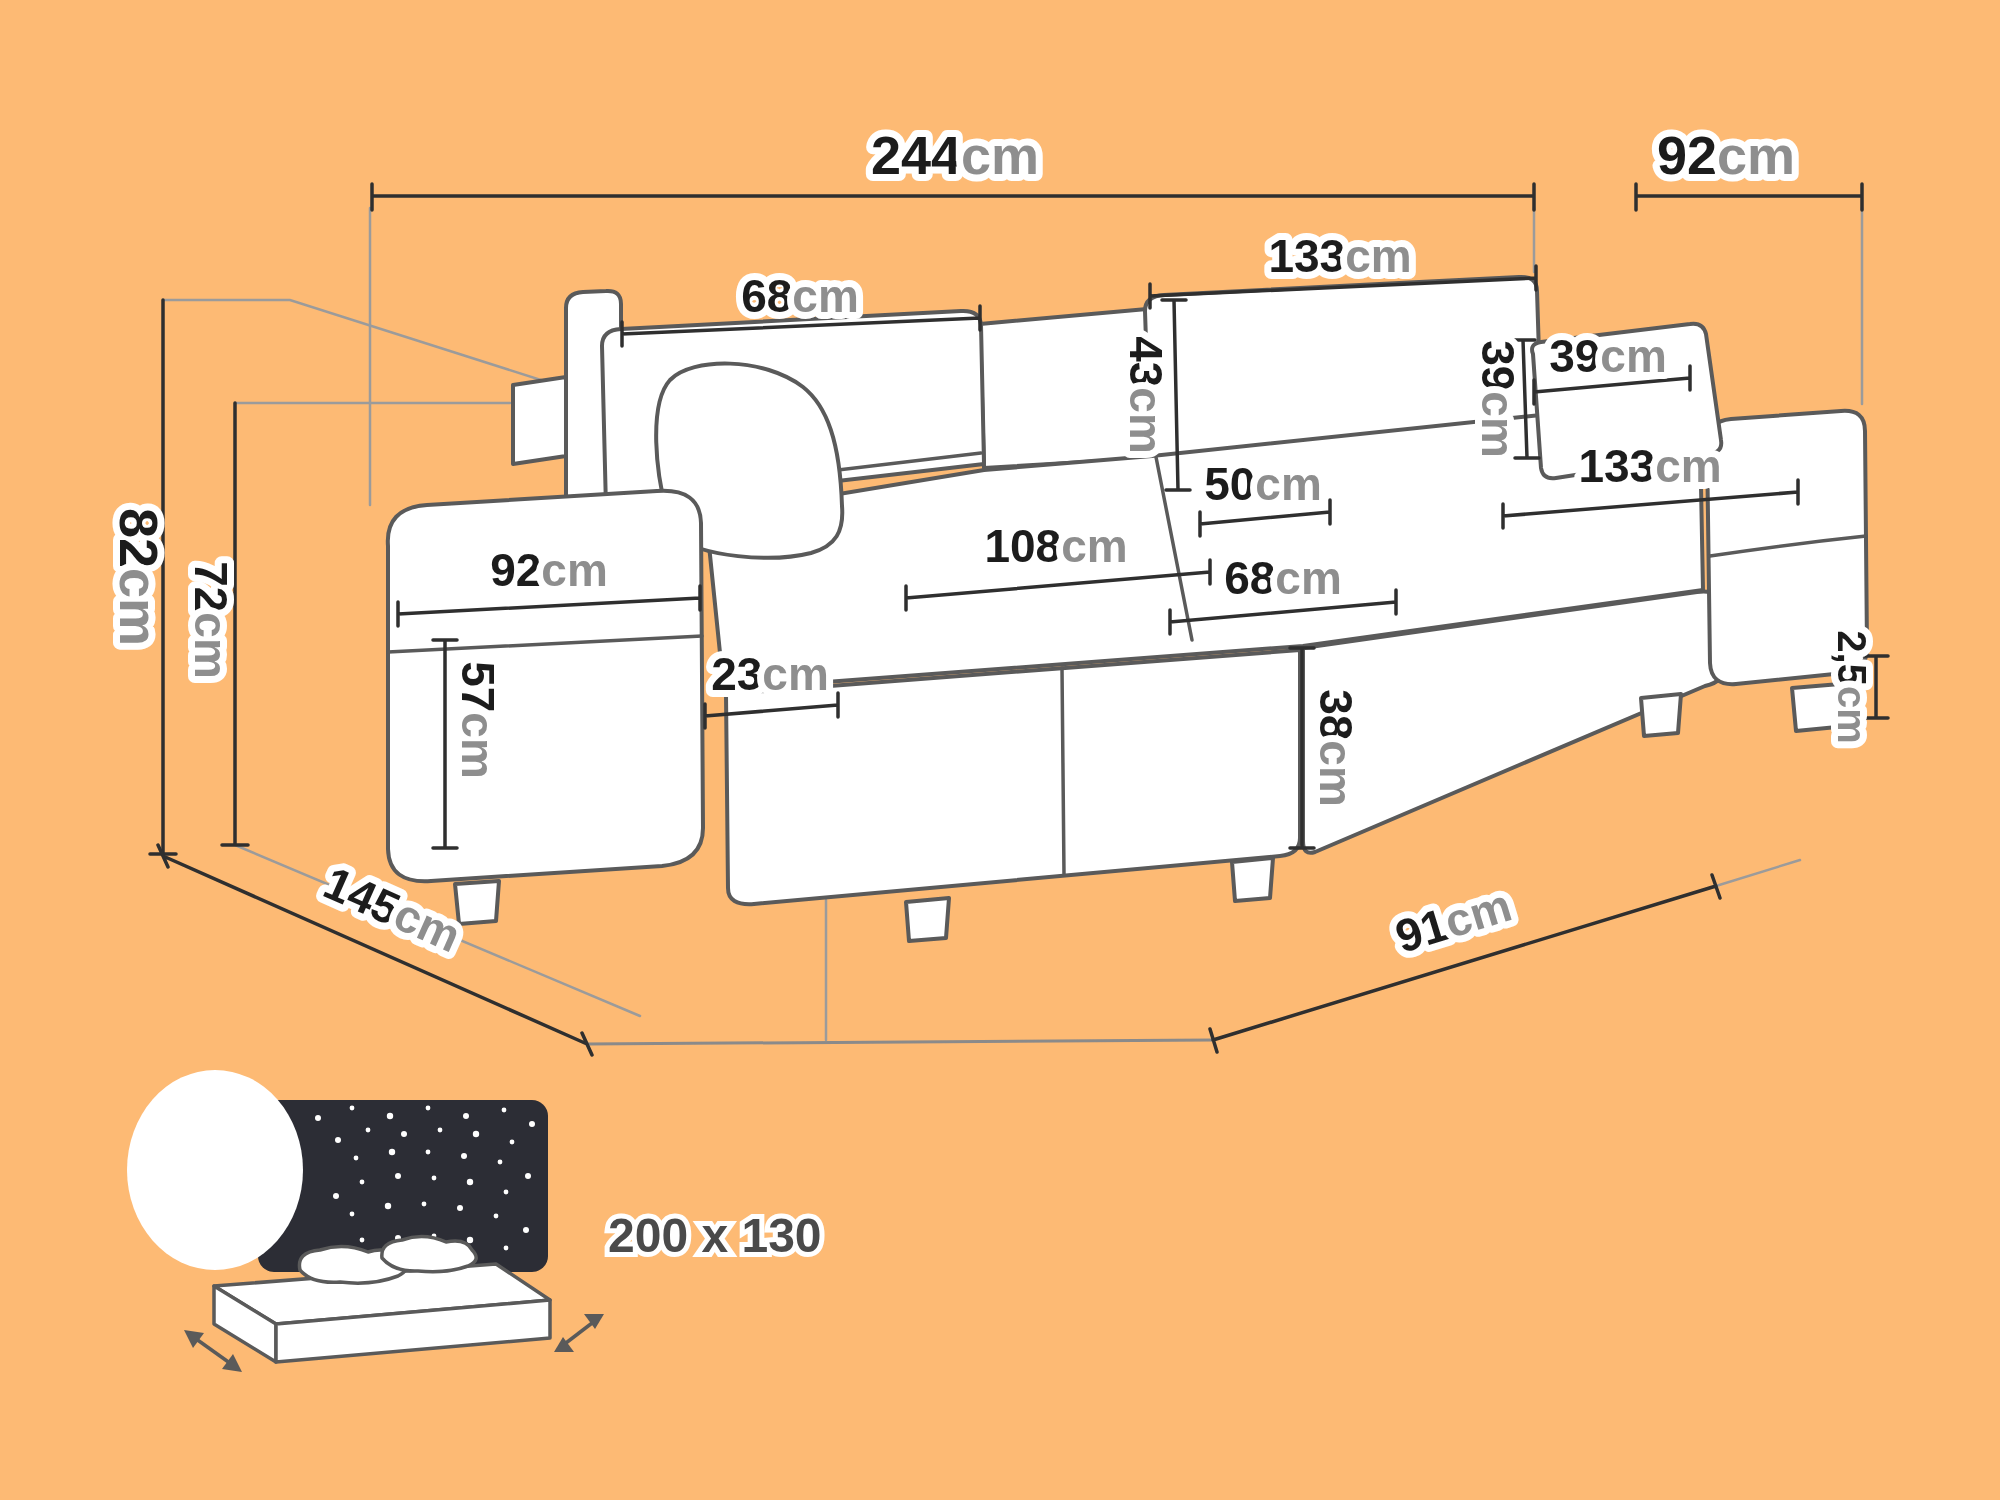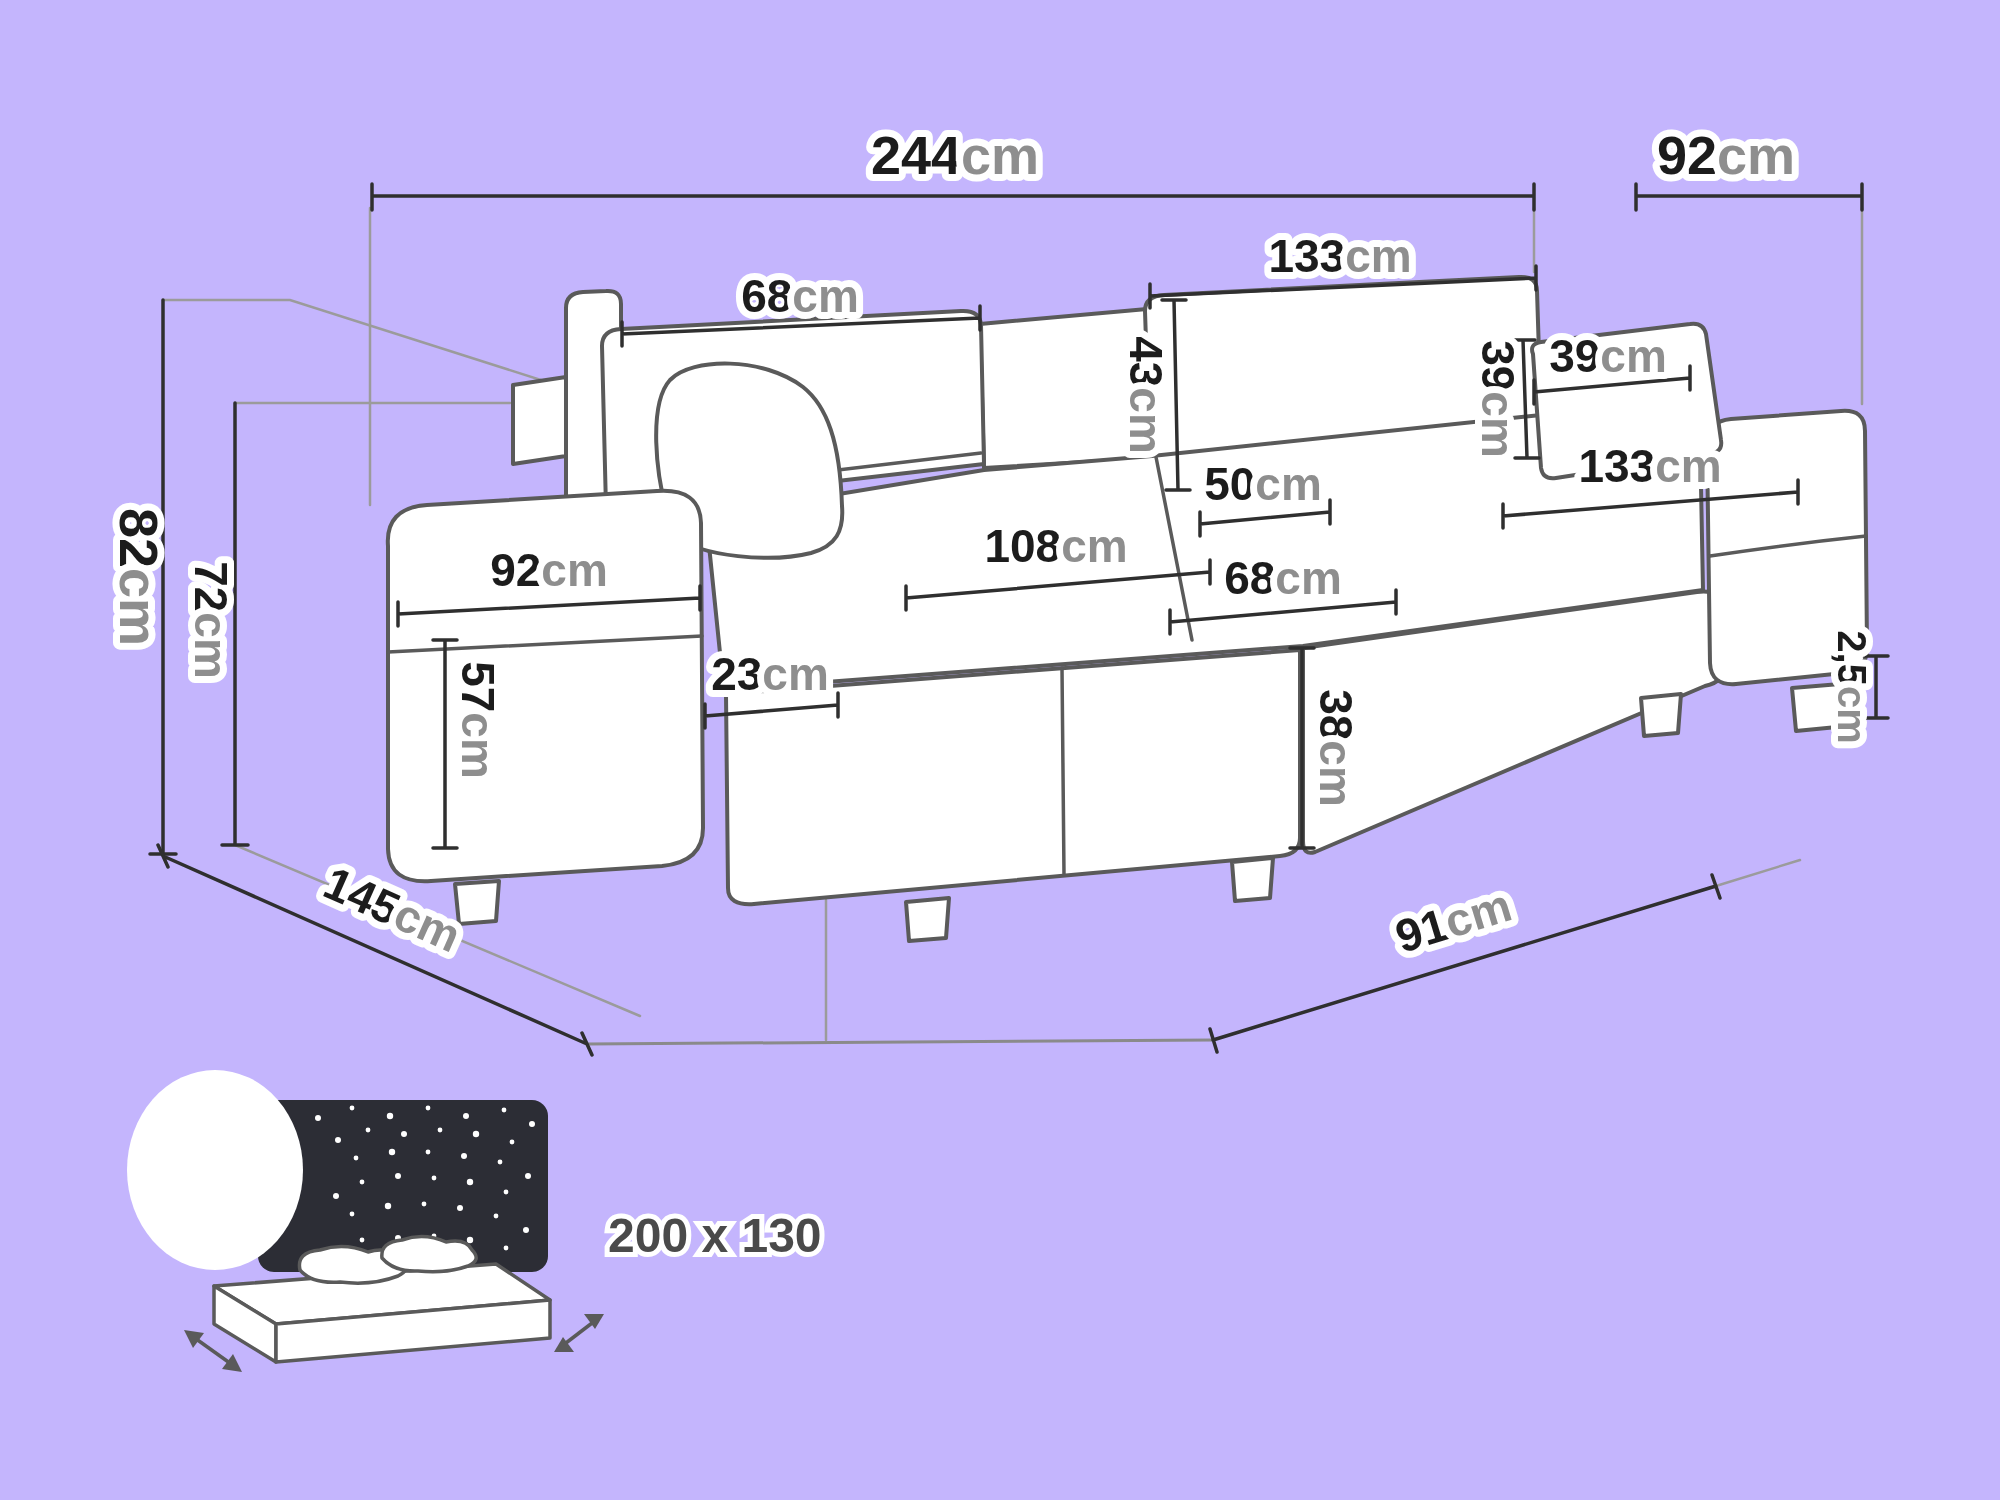--- a/index.html
+++ b/index.html
@@ -1,16 +1,16 @@
 <!DOCTYPE html>
 <html><head>
 <meta charset="utf-8">
 <style>
   html,body{margin:0;padding:0;background:#ffffff;}
-  .page{width:2000px;height:1500px;position:relative;background:#c4b5fd;overflow:hidden;}
+  .page{width:2000px;height:1500px;position:relative;background:#fdba74;overflow:hidden;}
   svg{display:block;}
   .sofa{fill:#ffffff;stroke:#5a5a5a;stroke-width:4;stroke-linejoin:round;stroke-linecap:round;}
   .seam{fill:none;stroke:#5a5a5a;stroke-width:3.5;stroke-linecap:round;}
   .dimline{fill:none;stroke:#2f2f2f;stroke-width:3.5;stroke-linecap:round;stroke-linejoin:round;}
   .ext{fill:none;stroke:#9b9b9b;stroke-width:2.5;stroke-linecap:round;}
   .floor{fill:none;stroke:#8a8a8a;stroke-width:3;stroke-linecap:round;}
   text.dim{font-family:"Liberation Sans",sans-serif;font-weight:bold;font-size:46px;}
   text.dim.big{font-size:54px;}
   text.dim.small{font-size:40px;}
   text.dim tspan{paint-order:stroke;stroke:#ffffff;stroke-width:14px;stroke-linejoin:round;}

